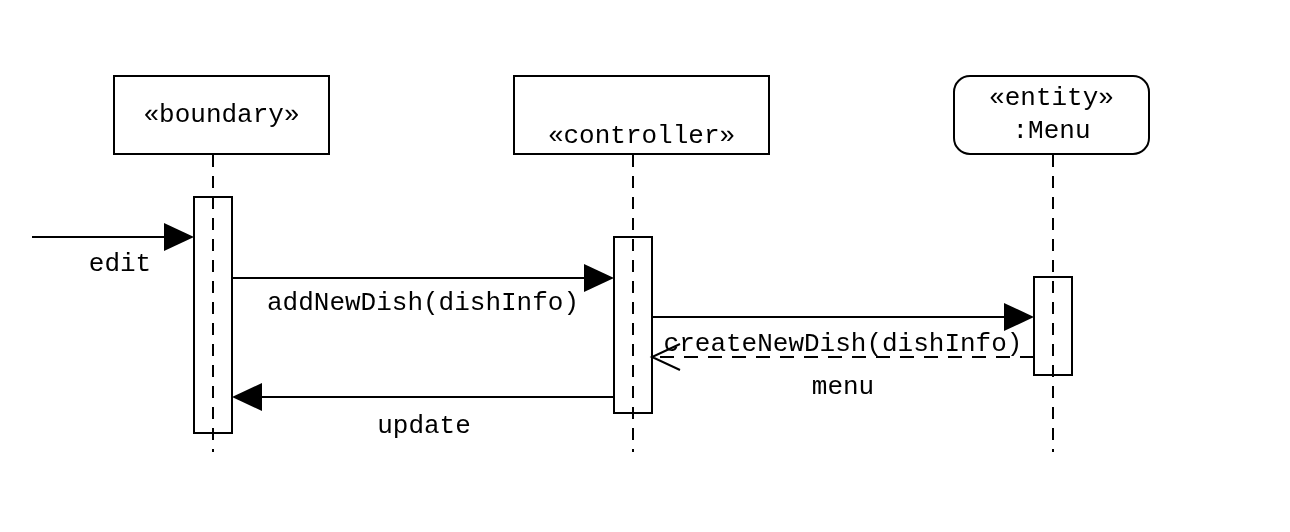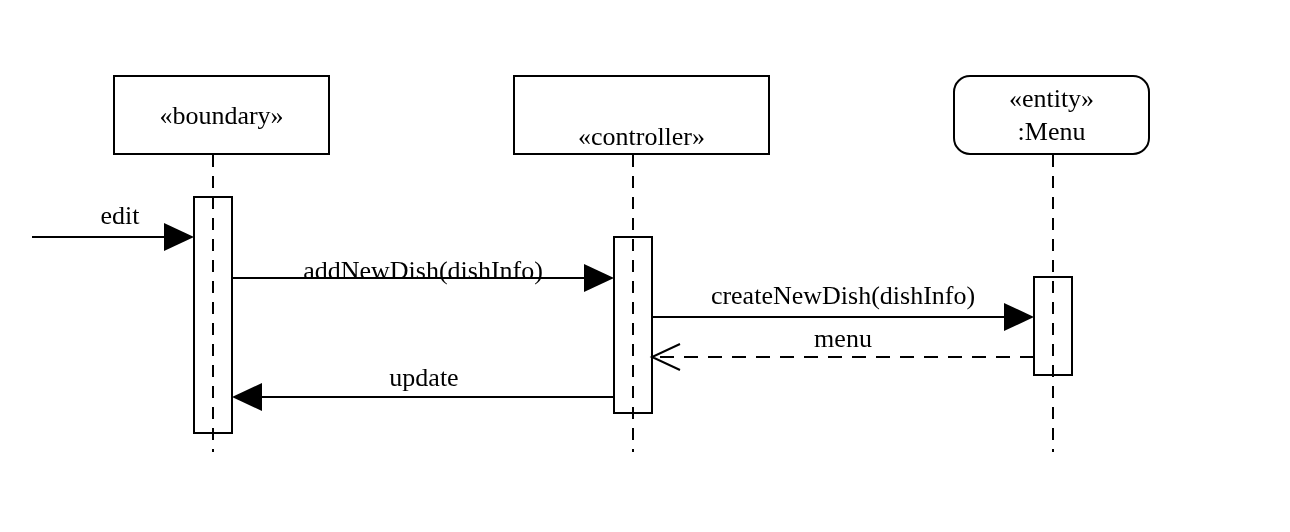--- a/index.html
+++ b/index.html
@@ -1,21 +1,21 @@
 <!DOCTYPE html>
 <html><head>
 <meta charset="utf-8">
 <style>
   html, body { margin: 0; padding: 0; background: #ffffff; }
   .diagram {
     position: relative;
     width: 1290px;
     height: 452px;
     background: #ffffff;
-    font-family: Liberation Serif, serif;
+    font-family: Liberation Mono, monospace;
     color: #000000;
     overflow: hidden;
   }
   svg.layer {
     position: absolute;
     left: 0; top: 0;
     width: 1290px; height: 532px;
   }
   .lifeline-head {
     position: absolute;
@@ -35,23 +35,24 @@
   }
   .head-menupage    { left: 113px; width: 217px; }
   .head-managesystem{ left: 513px; width: 257px; justify-content: flex-end; }
   .head-menu        { left: 953px; width: 197px; border-radius: 17px; }
   .msg-label {
     position: absolute;
     transform: translateX(-50%);
     font-size: 26px;
     line-height: 30px;
     white-space: nowrap;
+    margin-top: 48px;
   }
   .lbl-edit          { left: 120px;  top: 201px; }
-  .lbl-addnewdish    { left: 423px;  top: 256px; }
+  .lbl-addnewdish    { left: 423px;  top: 240px; }
   .lbl-createnewdish { left: 843px;  top: 281px; text-align: center; }
   .lbl-menu          { left: 843px;  top: 324px; }
   .lbl-update        { left: 424px;  top: 363px; }
 
   .lifeline-dash { stroke: #000000; stroke-width: 2; stroke-dasharray: 12 9; fill: none; }
   .activation    { stroke: #000000; stroke-width: 2; fill: none; }
   .msg-line      { stroke: #000000; stroke-width: 2; fill: none; }
   .msg-line-dashed { stroke: #000000; stroke-width: 2; stroke-dasharray: 14 10; fill: none; }
   .arrow-filled  { fill: #000000; stroke: none; }
   .arrow-open    { stroke: #000000; stroke-width: 2; fill: none; }

